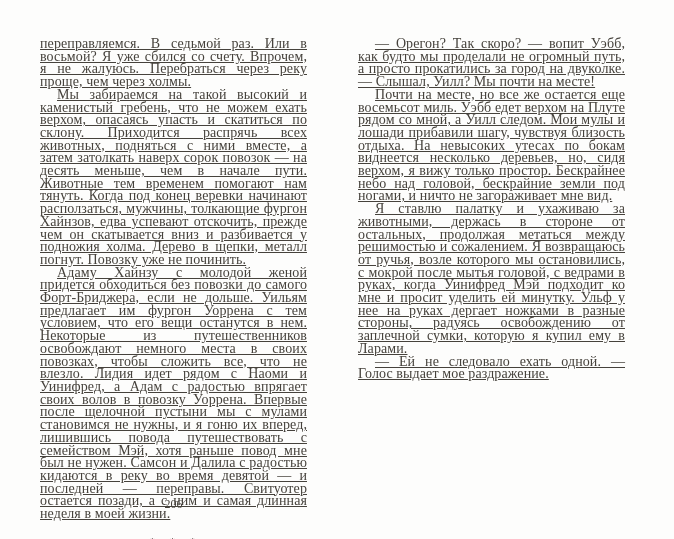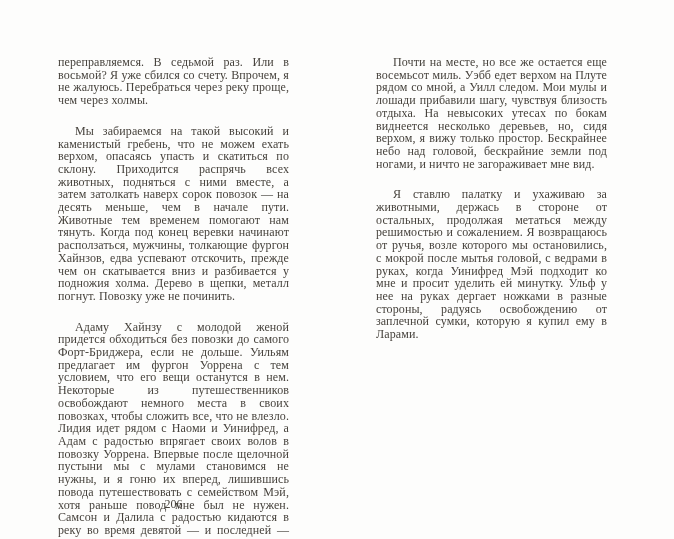--- a/index.html
+++ b/index.html
@@ -20,28 +20,29 @@
   .page {
     position: relative;
     box-sizing: border-box;
     width: 267px;
     height: 539px;
     padding-top: 38px;
   }
   .page-left  { margin-left: 40px; }
   .page-right { margin-left: 51px; }
   .para {
-    margin: 18px;
+    margin: 0;
     font-family: "Liberation Serif", serif;
-    font-size: 12px;
+    font-size: 14px;
     line-height: 12.7px;
     color: #46423c;
     text-align: justify;
     text-indent: 17px;
     letter-spacing: 0.1px;
+    text-decoration: underline;
   }
   .para.no-indent { text-indent: 0; }
   .separator {
     height: 38px;
     line-height: 40px;
     text-align: center;
     font-family: "Liberation Serif", serif;
     font-size: 11px;
     color: #46423c;
     letter-spacing: 2px;
@@ -68,18 +69,20 @@
       <p class="para no-indent">переправляемся. В седьмой раз. Или в восьмой? Я уже сбился со счету. Впрочем, я не жалуюсь. Перебраться через реку проще, чем через холмы.</p>
       <p class="para">Мы забираемся на такой высокий и каменистый гребень, что не можем ехать верхом, опасаясь упасть и скатиться по склону. Приходится распрячь всех животных, подняться с ними вместе, а затем затолкать наверх сорок повозок — на десять меньше, чем в начале пути. Животные тем временем помогают нам тянуть. Когда под конец веревки начинают расползаться, мужчины, толкающие фургон Хайнзов, едва успевают отскочить, прежде чем он скатывается вниз и разбивается у подножия холма. Дерево в щепки, металл погнут. Повозку уже не починить.</p>
       <p class="para">Адаму Хайнзу с молодой женой придется обходиться без повозки до самого Форт-Бриджера, если не дольше. Уильям предлагает им фургон Уоррена с тем условием, что его вещи останутся в нем. Некоторые из путешественников освобождают немного места в своих повозках, чтобы сложить все, что не влезло. Лидия идет рядом с Наоми и Уинифред, а Адам с радостью впрягает своих волов в повозку Уоррена. Впервые после щелочной пустыни мы с мулами становимся не нужны, и я гоню их вперед, лишившись повода путешествовать с семейством Мэй, хотя раньше повод мне был не нужен. Самсон и Далила с радостью кидаются в реку во время девятой — и последней — переправы. Свитуотер остается позади, а с ним и самая длинная неделя в моей жизни.</p>
       <div class="separator">* * *</div>
     </div>
     <div class="page-number">206</div>
   </div>
 
   <div class="page page-right">
     <div>
+      <p class="para">— Орегон? Так скоро? — вопит Уэбб, как будто мы проделали не огромный путь, а просто прокатились за город на двуколке. — Слышал, Уилл? Мы почти на месте!</p>
       <p class="para">Почти на месте, но все же остается еще восемьсот миль. Уэбб едет верхом на Плуте рядом со мной, а Уилл следом. Мои мулы и лошади прибавили шагу, чувствуя близость отдыха. На невысоких утесах по бокам виднеется несколько деревьев, но, сидя верхом, я вижу только простор. Бескрайнее небо над головой, бескрайние земли под ногами, и ничто не загораживает мне вид.</p>
       <p class="para">Я ставлю палатку и ухаживаю за животными, держась в стороне от остальных, продолжая метаться между решимостью и сожалением. Я возвращаюсь от ручья, возле которого мы остановились, с мокрой после мытья головой, с ведрами в руках, когда Уинифред Мэй подходит ко мне и просит уделить ей минутку. Ульф у нее на руках дергает ножками в разные стороны, радуясь освобождению от заплечной сумки, которую я купил ему в Ларами.</p>
+      <p class="para">— Ей не следовало ехать одной. — Голос выдает мое раздражение.</p>
     </div>
   </div>
 
 </div>
 
 </body></html>

